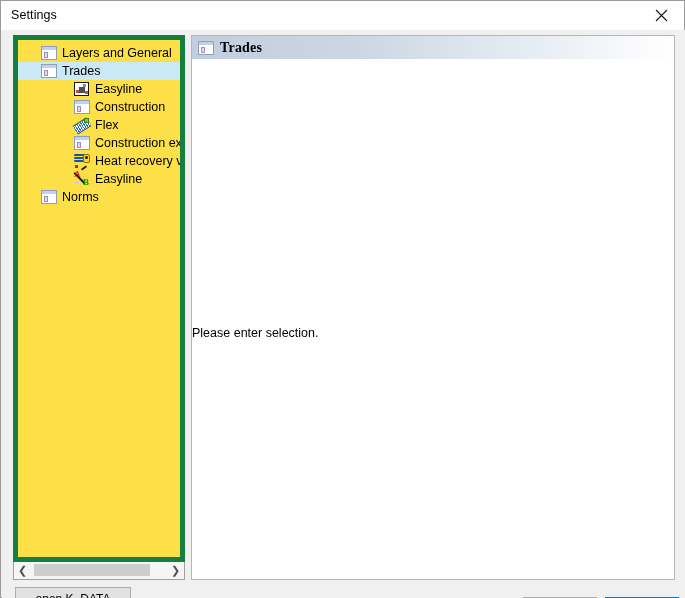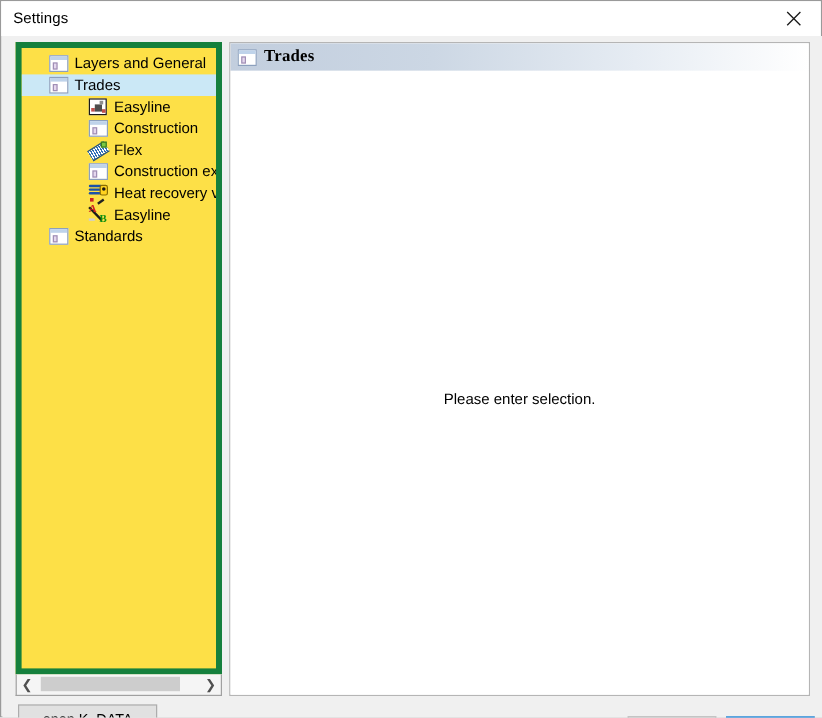--- a/index.html
+++ b/index.html
@@ -298,21 +298,21 @@
   }
   #right-content {
     position: absolute;
     left: 0; top: 23px; right: 0; bottom: 0;
     background: #ffffff;
   }
   #right-placeholder {
     position: absolute;
     left: 0; right: 0;
     top: 267px;
-    text-align: center;
+    text-align: left;
     font-size: 12.5px;
     color: #000000;
   }
 
   
   .footer-btn {
     position: absolute;
     top: 567px;
     width: 74px; height: 23px;
     font-family: "Liberation Sans", sans-serif;
@@ -417,21 +417,21 @@
                 <span class="b">B</span>
                 <i class="tick"></i>
               </span>
             </span>
             <span class="tlabel">Easyline</span>
           </div>
           <div class="tree-row indent-0">
             <span class="ticon">
               <span class="ic-win"></span>
             </span>
-            <span class="tlabel">Standards</span>
+            <span class="tlabel">Norms</span>
           </div>
         </div>
     </div>
 
     <div id="tree-scrollbar">
       <div class="sb-btn" id="sb-left">❮</div>
       <div id="sb-thumb"></div>
       <div class="sb-btn" id="sb-right">❯</div>
     </div>
 

